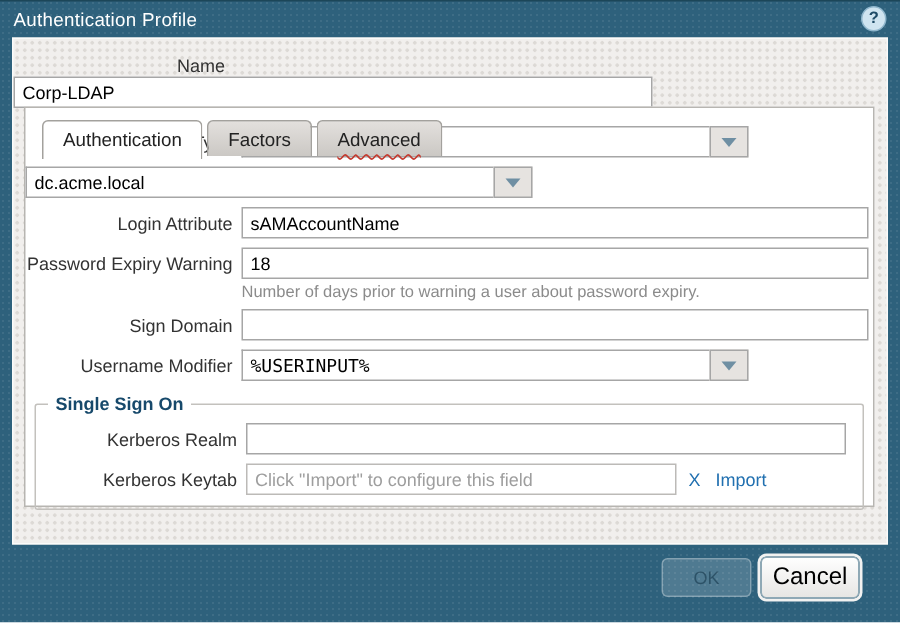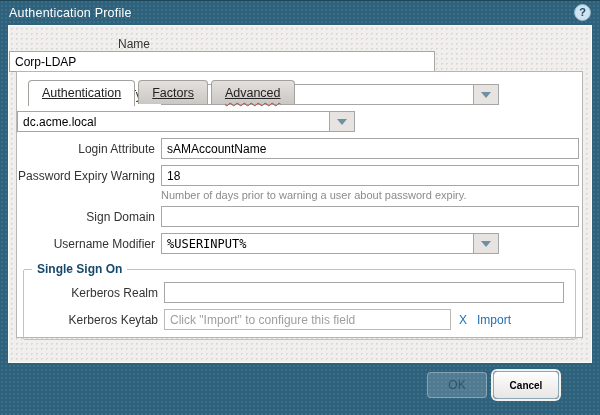--- a/index.html
+++ b/index.html
@@ -37,21 +37,21 @@
   
   .name-row{display:flex;align-items:flex-start;margin-top:11px;flex-direction:column;}
   .name-row .lbl{width:141px;text-align:right;padding-right:6px;color:#333;}
   .txt{
     height:21px;box-sizing:border-box;border:1px solid #a6a6a6;
     background:#fff;padding:0 5px;font-family:inherit;font-size:12px;color:#000;
     outline:none;
   }
   .name-row .txt{width:426px;}
   
-  .tabs{display:flex;margin:8px 0 0 19px;position:relative;z-index:2;text-decoration:underline;}
+  .tabs{display:flex;margin:8px 0 0 19px;position:relative;z-index:2;}
   .tab{
     padding:5px 13px 4px 13px;margin-right:3px;
     background:linear-gradient(#e3e0dd,#cbc8c4);
     border:1px solid #a3a19d;border-bottom:none;
     border-radius:4px 4px 0 0;color:#222;cursor:pointer;font-size:12.5px;
   }
   .tab.active{
     background:#fff;position:relative;top:0;padding-bottom:6px;margin-bottom:-2px;
   }
   .tab .squiggle{
@@ -95,34 +95,34 @@
   .field-realm{width:400px;flex:none;}
   .field-keytab{width:287px;flex:none;border-color:#bcbab7;color:#9a9a9a;}
   .field-keytab::placeholder{color:#9e9e9e;opacity:1;}
   .keytab-links{display:flex;align-items:center;margin-left:8px;}
   .link{color:#2170b0;cursor:pointer;}
   .clear-x{margin-right:10px;}
   
   .footer{
     position:absolute;left:0;right:0;bottom:0;height:60px;
     display:flex;align-items:center;justify-content:flex-end;
-    padding-right:41px;box-sizing:border-box;gap:6px;
+    padding-right:27px;box-sizing:border-box;gap:6px;
   }
   .btn-ok{
     width:60px;height:26px;border-radius:4px;
     background:rgba(255,255,255,0.16);
     border:1px solid rgba(255,255,255,0.30);
     color:rgba(16,50,70,0.55);font-size:12px;cursor:default;
   }
   .btn-cancel{
     width:66px;height:28px;border-radius:4px;
     background:linear-gradient(#fefefe,#e7e6e4);
     border:1px solid #8ea8b5;
     box-shadow:0 0 0 2px #f2f2f1;
-    color:#000;font-size:10px;cursor:pointer;font-weight:bold;
+    color:#000;font-size:16px;cursor:pointer;
   }
 </style>
 </head>
 <body>
 
 <div class="dialog">
 
   <div class="titlebar">
     <span class="title">Authentication Profile</span>
     <span class="help">?</span>

